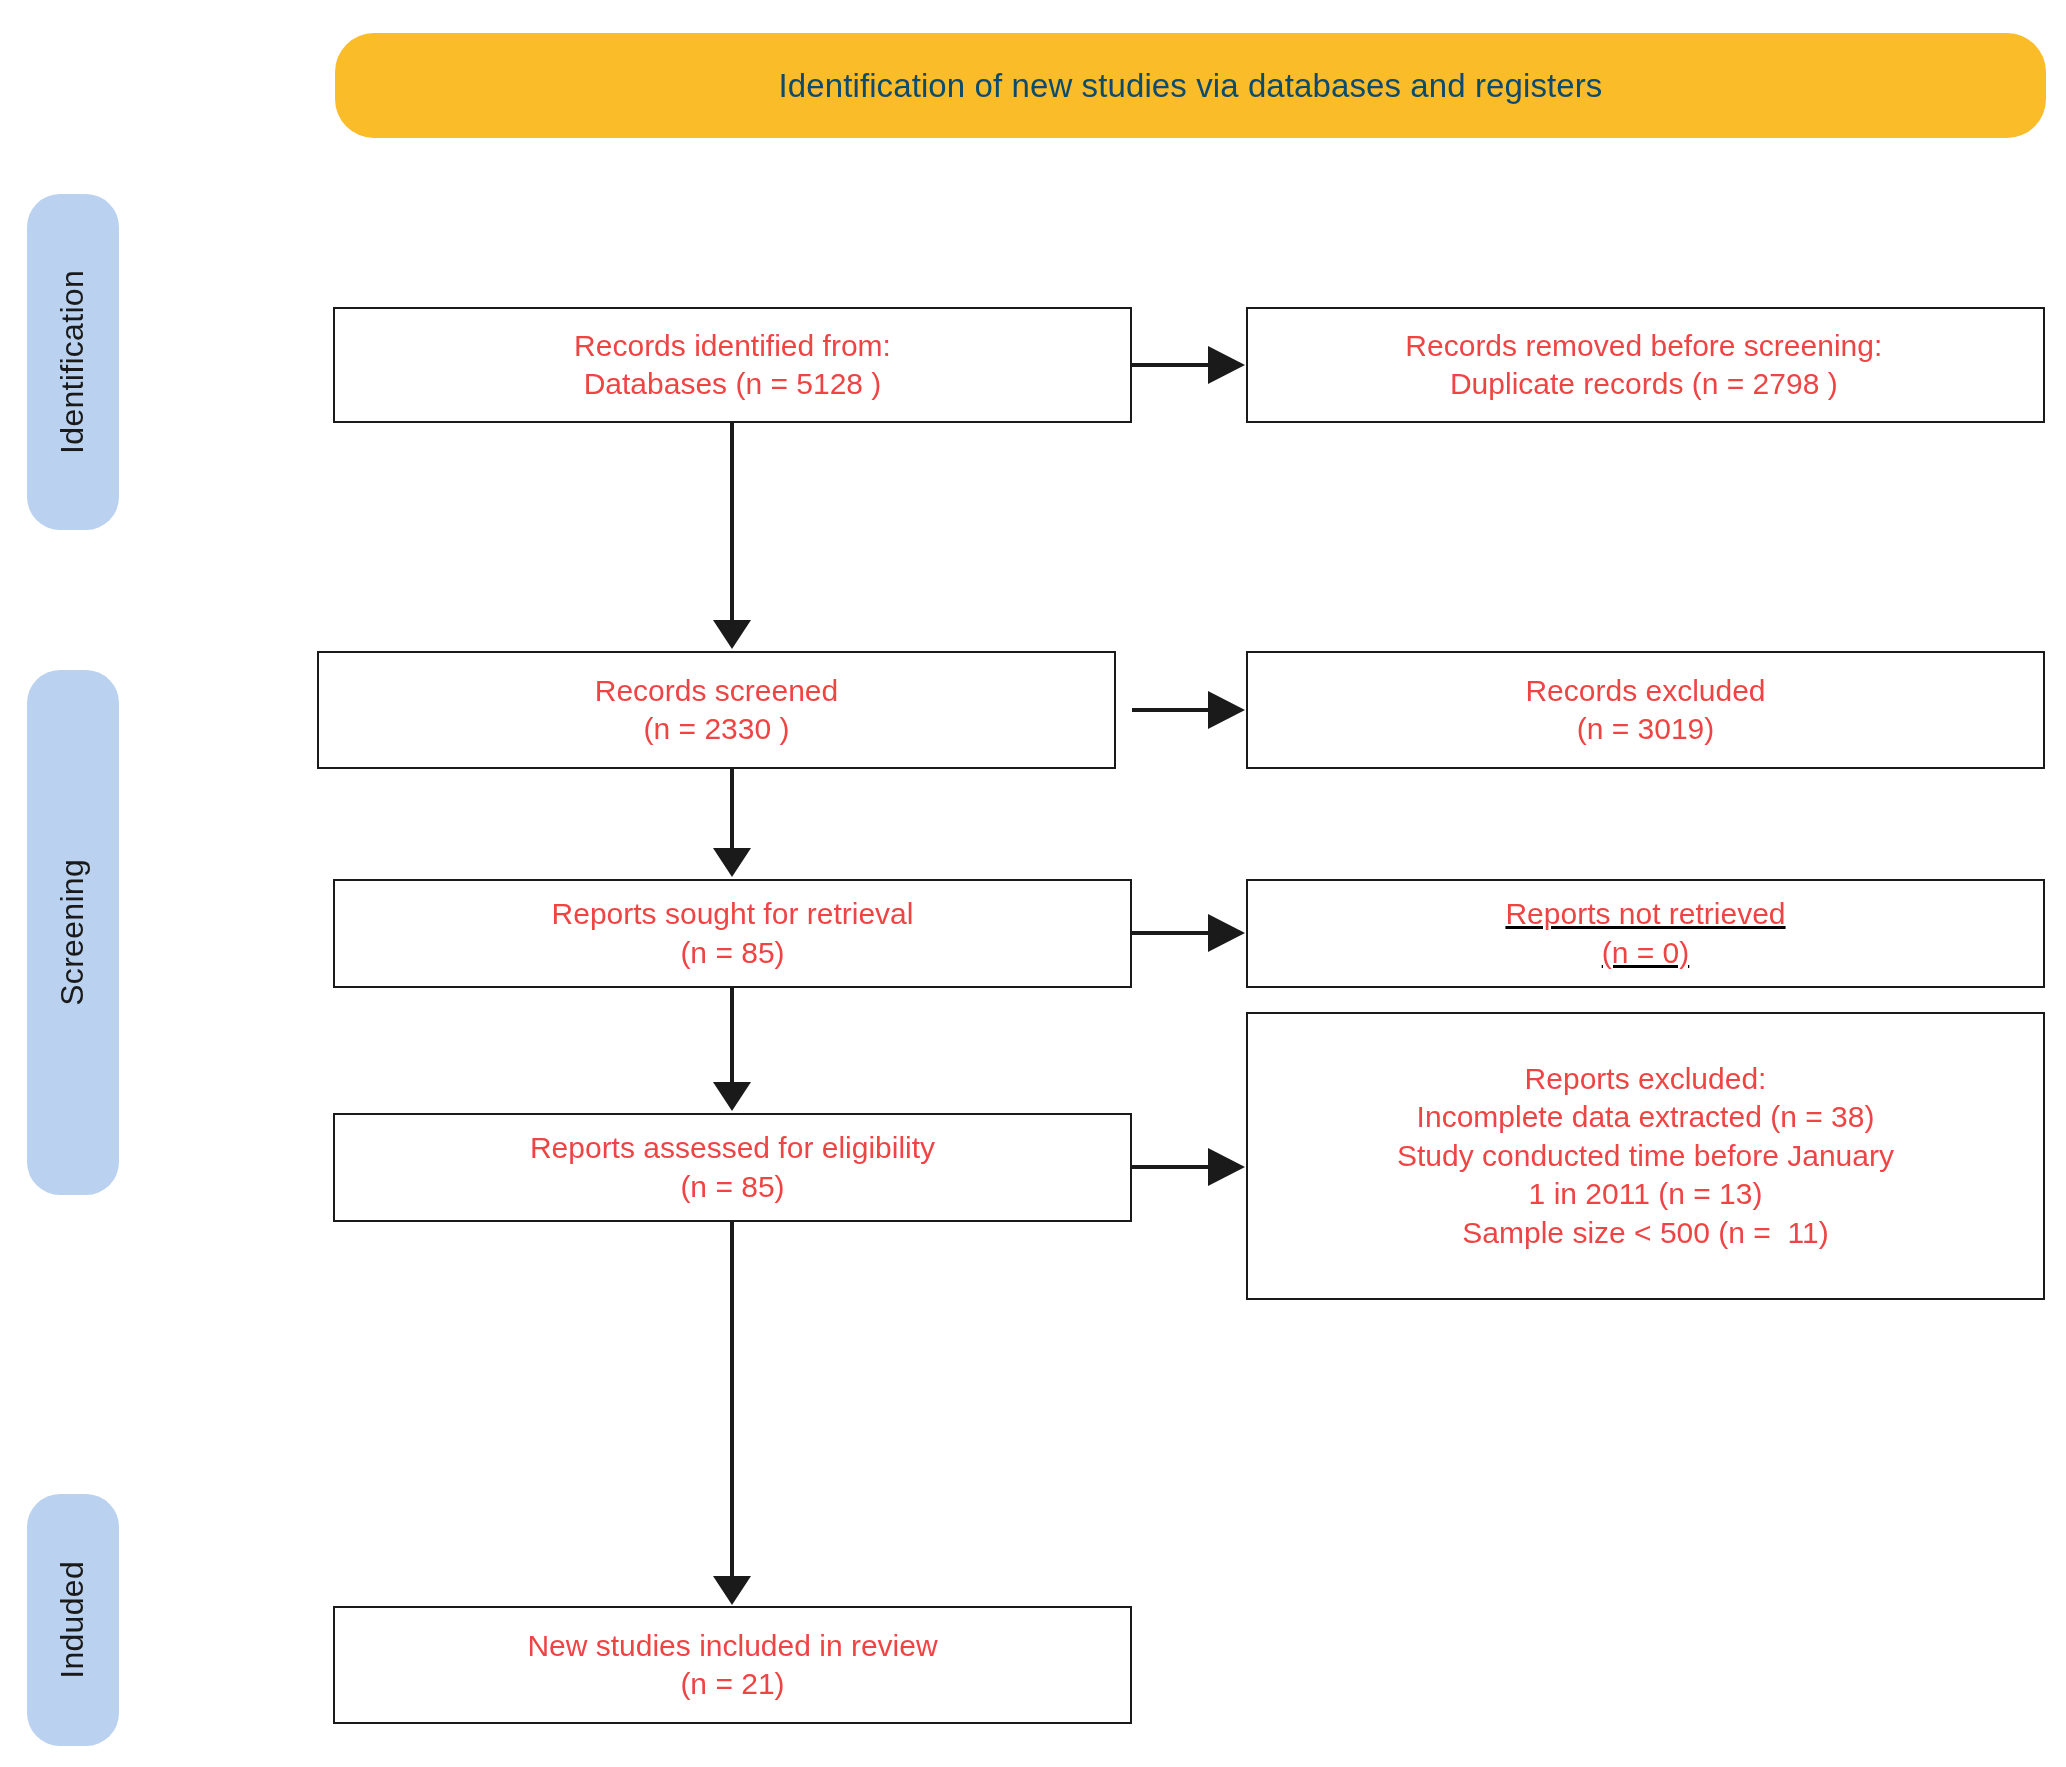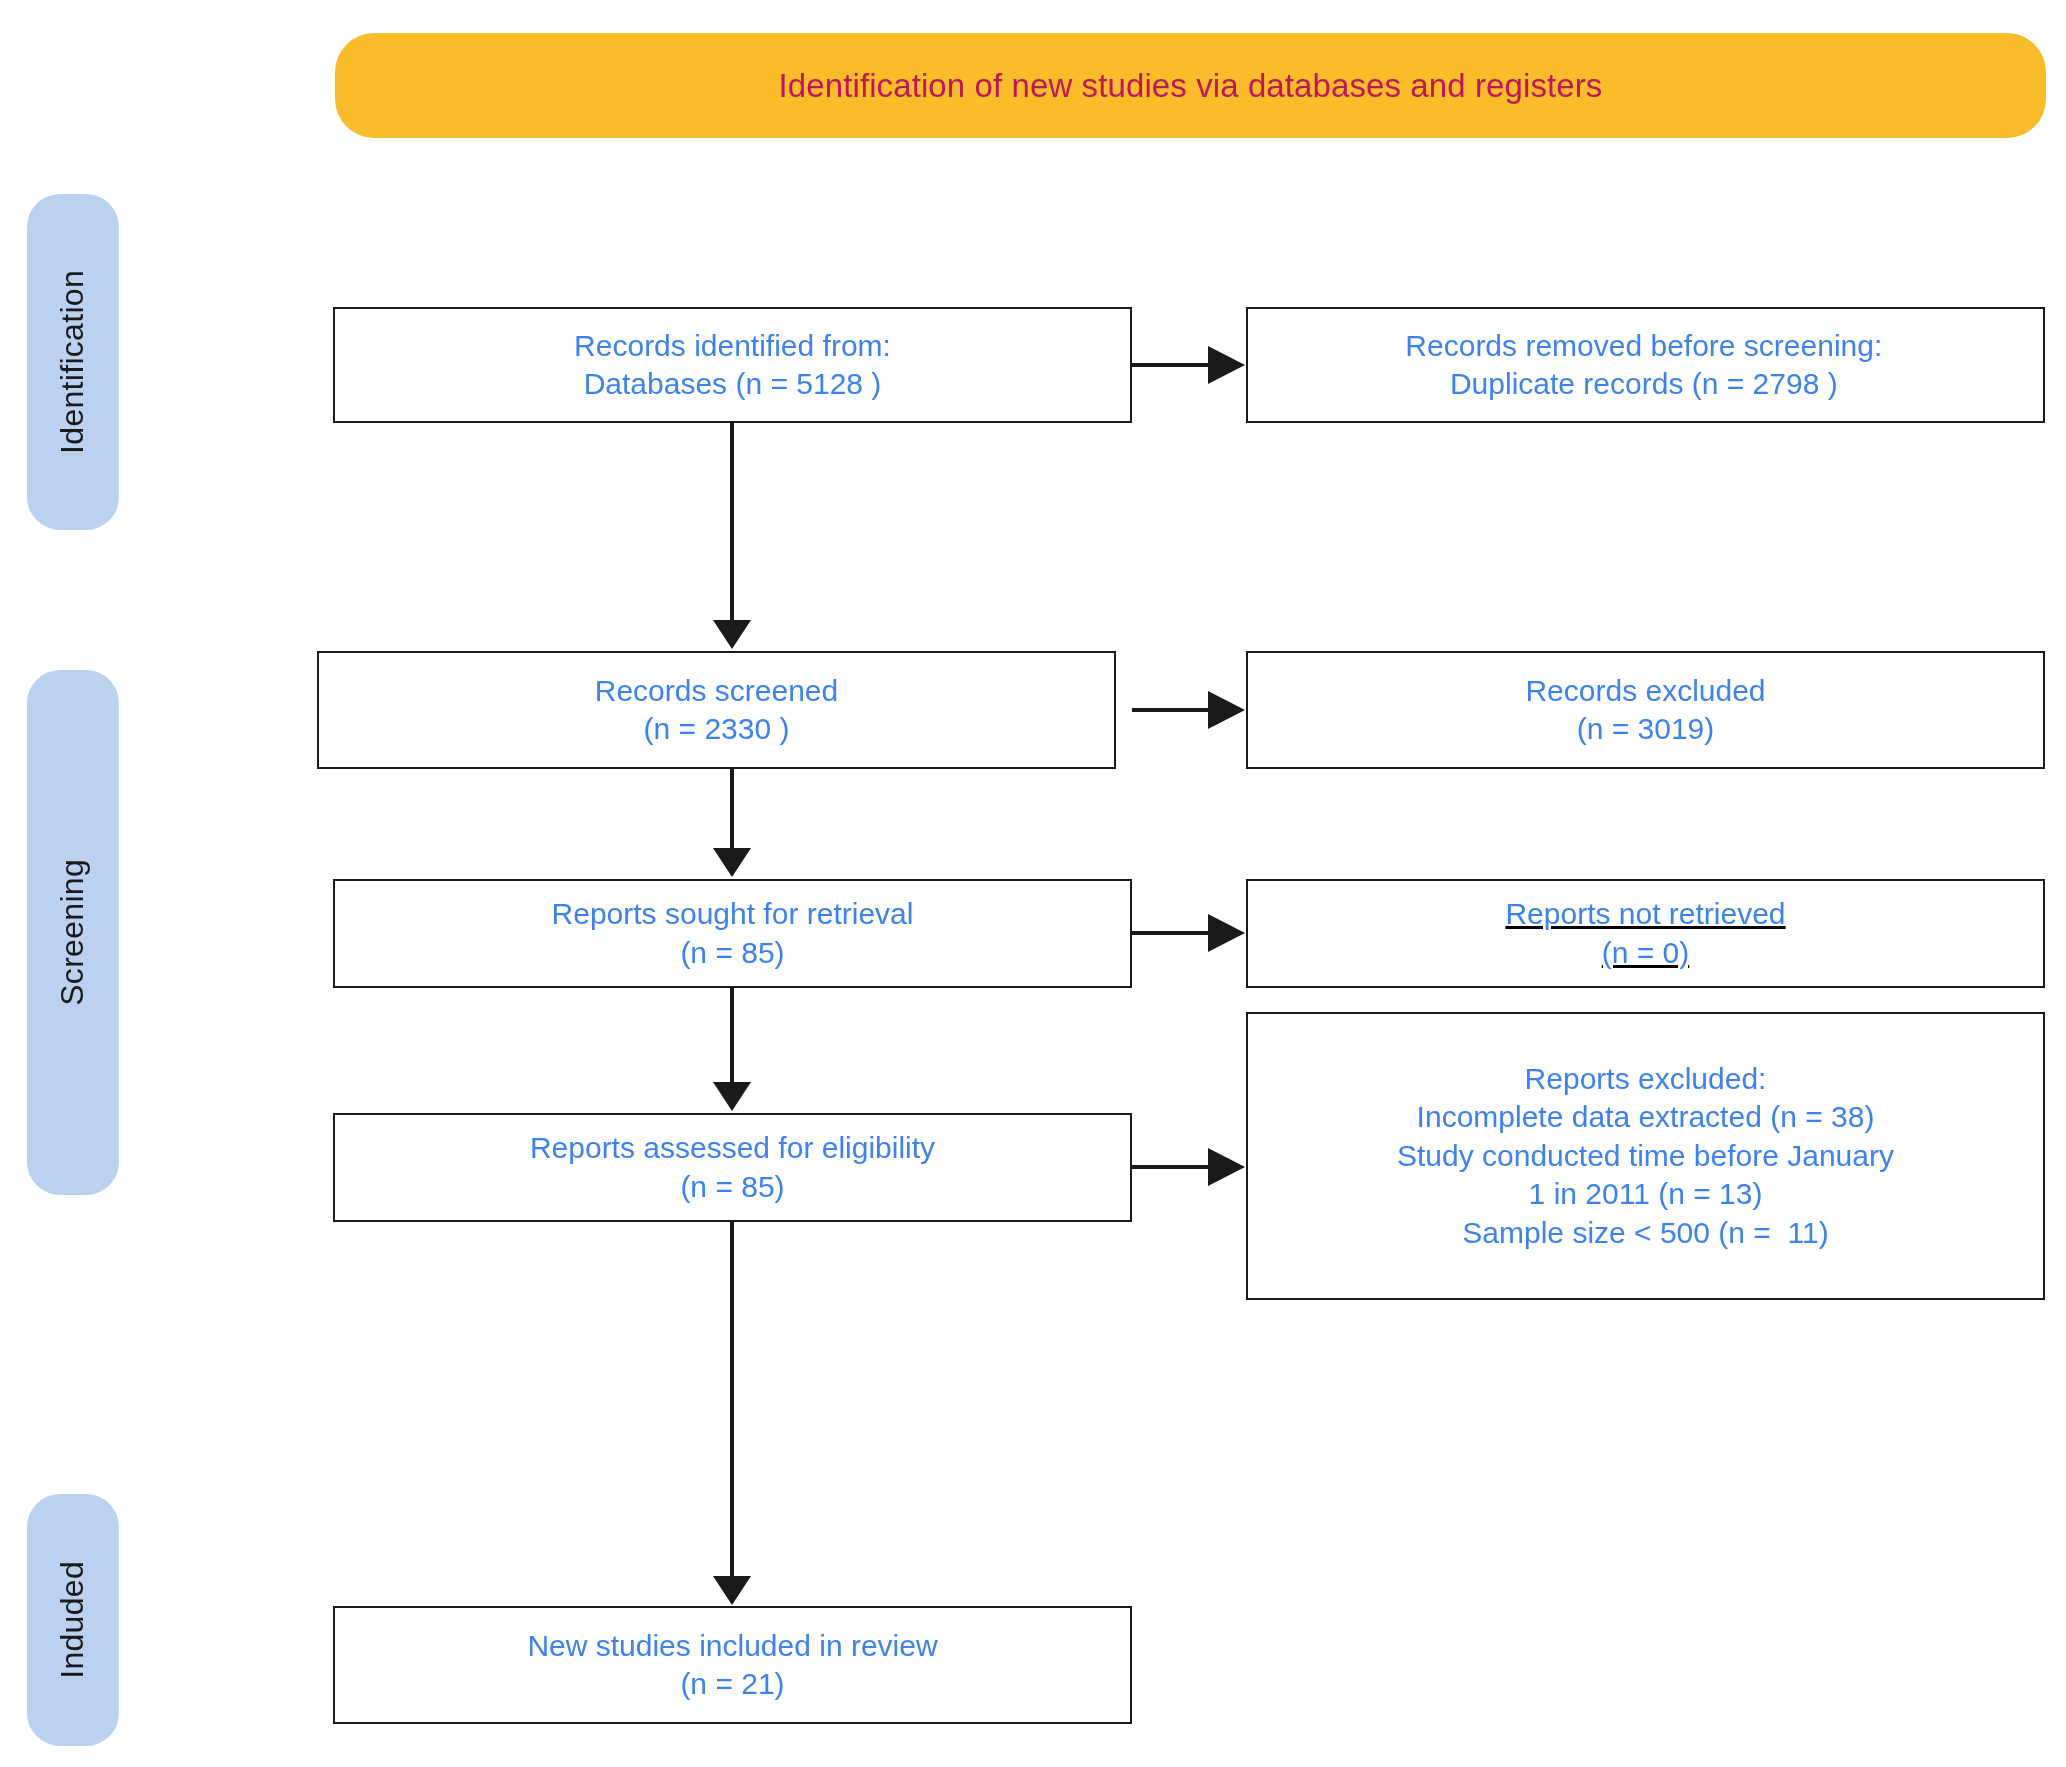--- a/index.html
+++ b/index.html
@@ -26,21 +26,21 @@
     width: 1711px;
     height: 105px;
     background: #FABC28;
     border-radius: 39px;
     display: flex;
     align-items: center;
     justify-content: center;
   }
   .stage-banner-label {
     font-size: 33px;
-    color: #be185d;
+    color: #0c4a6e;
     letter-spacing: 0.1px;
     white-space: nowrap;
   }
 
   
   .phase-bar {
     position: absolute;
     left: 26.6px;
     width: 92px;
     background: #BAD2EF;
@@ -69,21 +69,21 @@
     border: 2.5px solid #1a1a1a;
     display: flex;
     flex-direction: column;
     align-items: center;
     justify-content: center;
     padding: 3.8px 11.4px;
   }
   .flow-box .line {
     font-size: 30px;
     line-height: 1.28;
-    color: #3b82f6;
+    color: #ef4444;
     text-align: center;
     white-space: pre;
   }
 
   
   #box-identified   { left: 333px; top: 307px;  width: 799px; height: 116px; }
   #box-screened     { left: 317px; top: 651px; width: 799px; height: 118px; }
   #box-sought       { left: 333px; top: 879px; width: 799px; height: 109px; }
   #box-assessed     { left: 333px; top: 1113px; width: 799px; height: 109px; }
   #box-included     { left: 333px; top: 1606px; width: 799px; height: 118px; }

